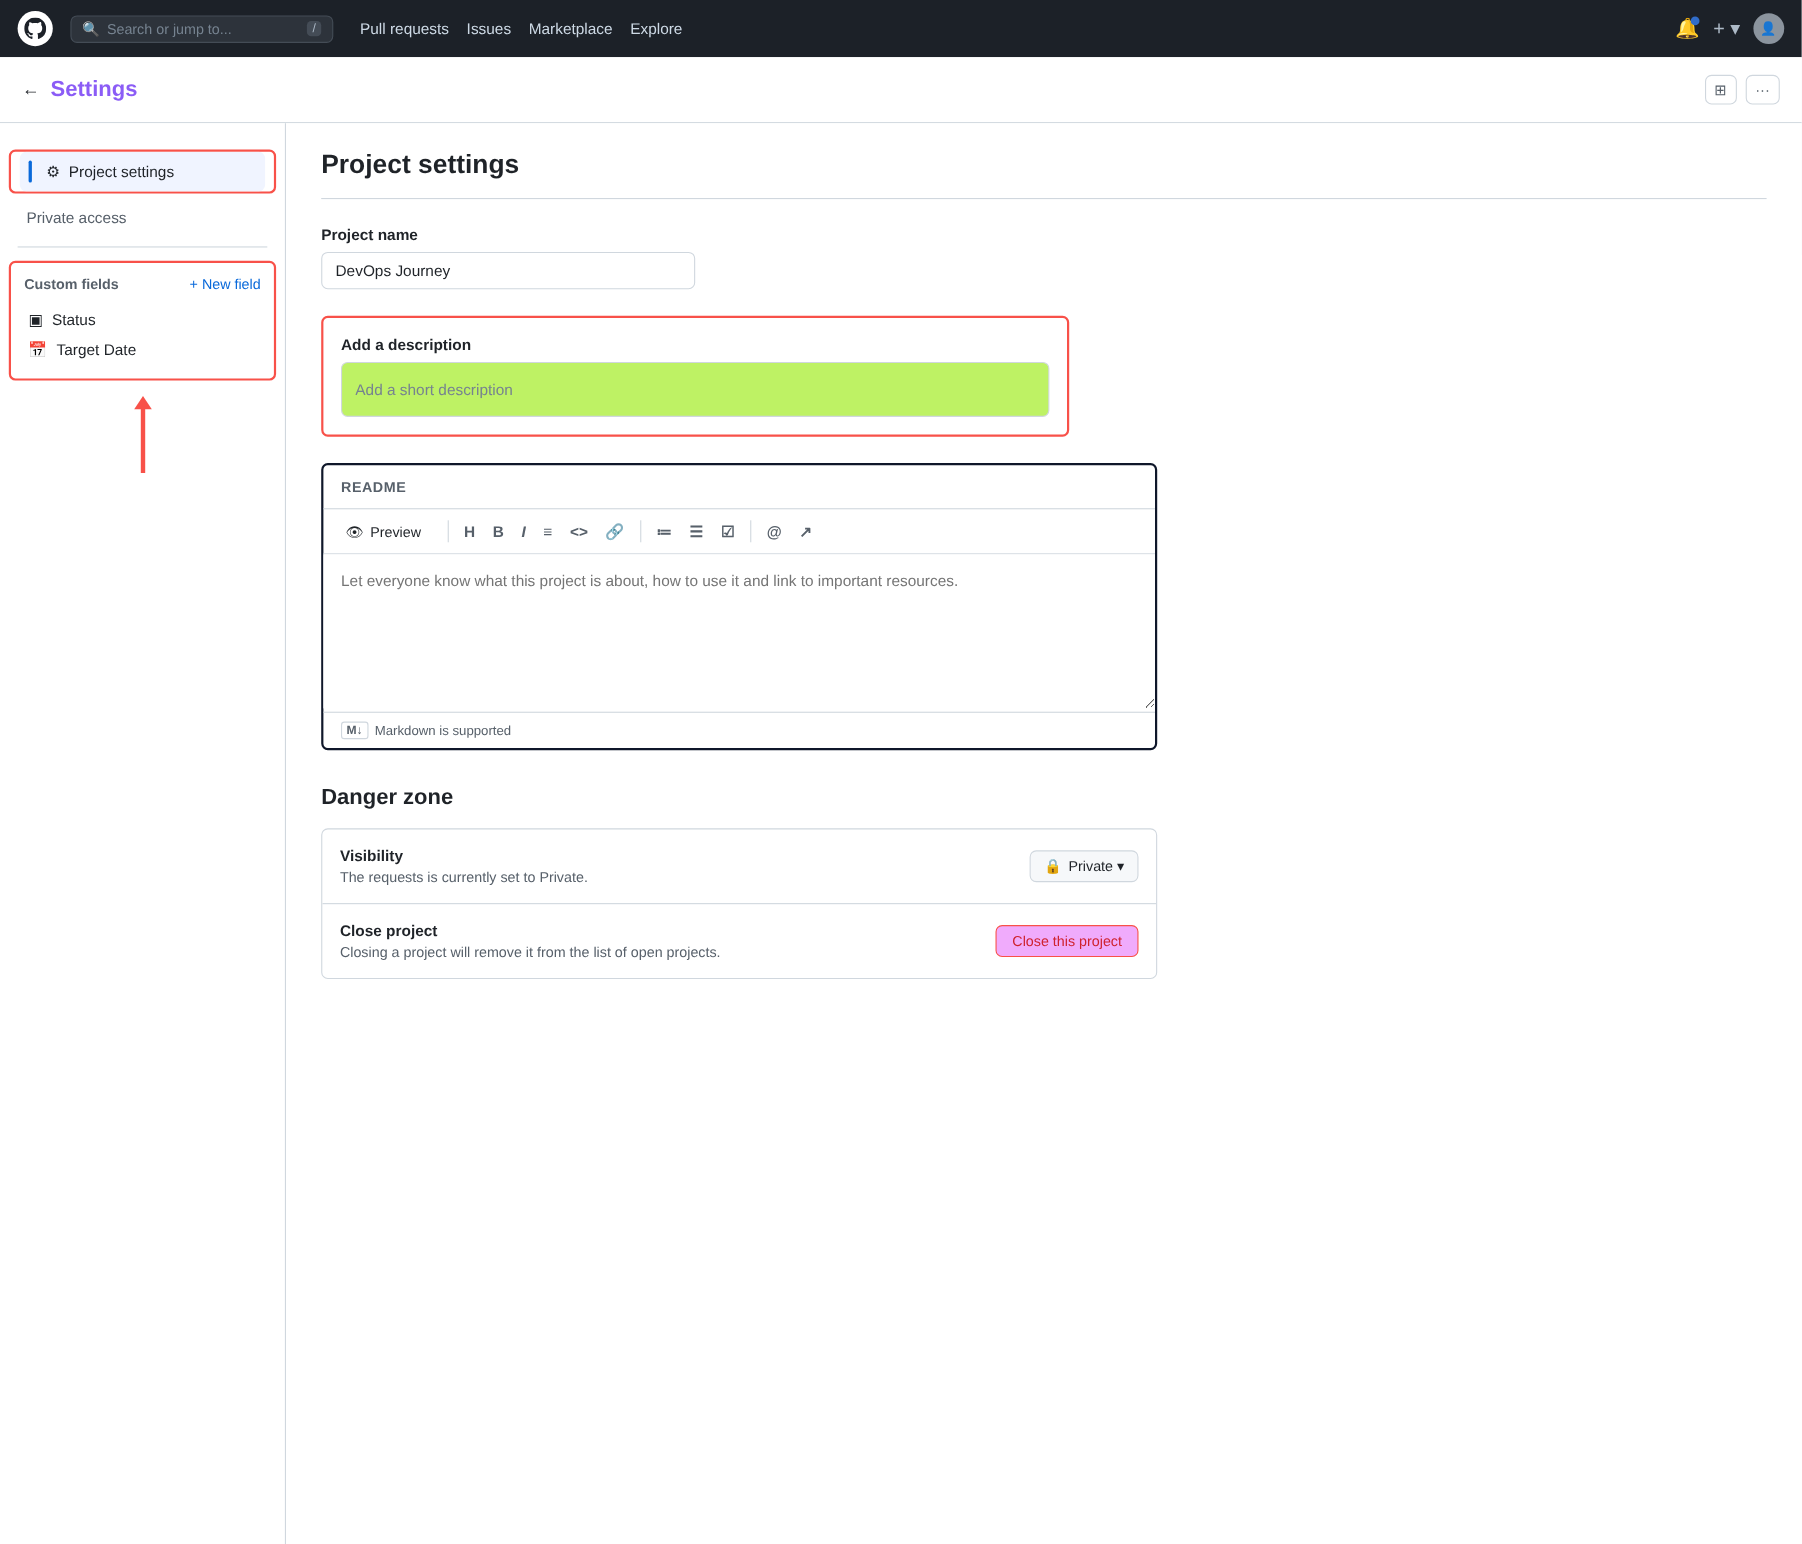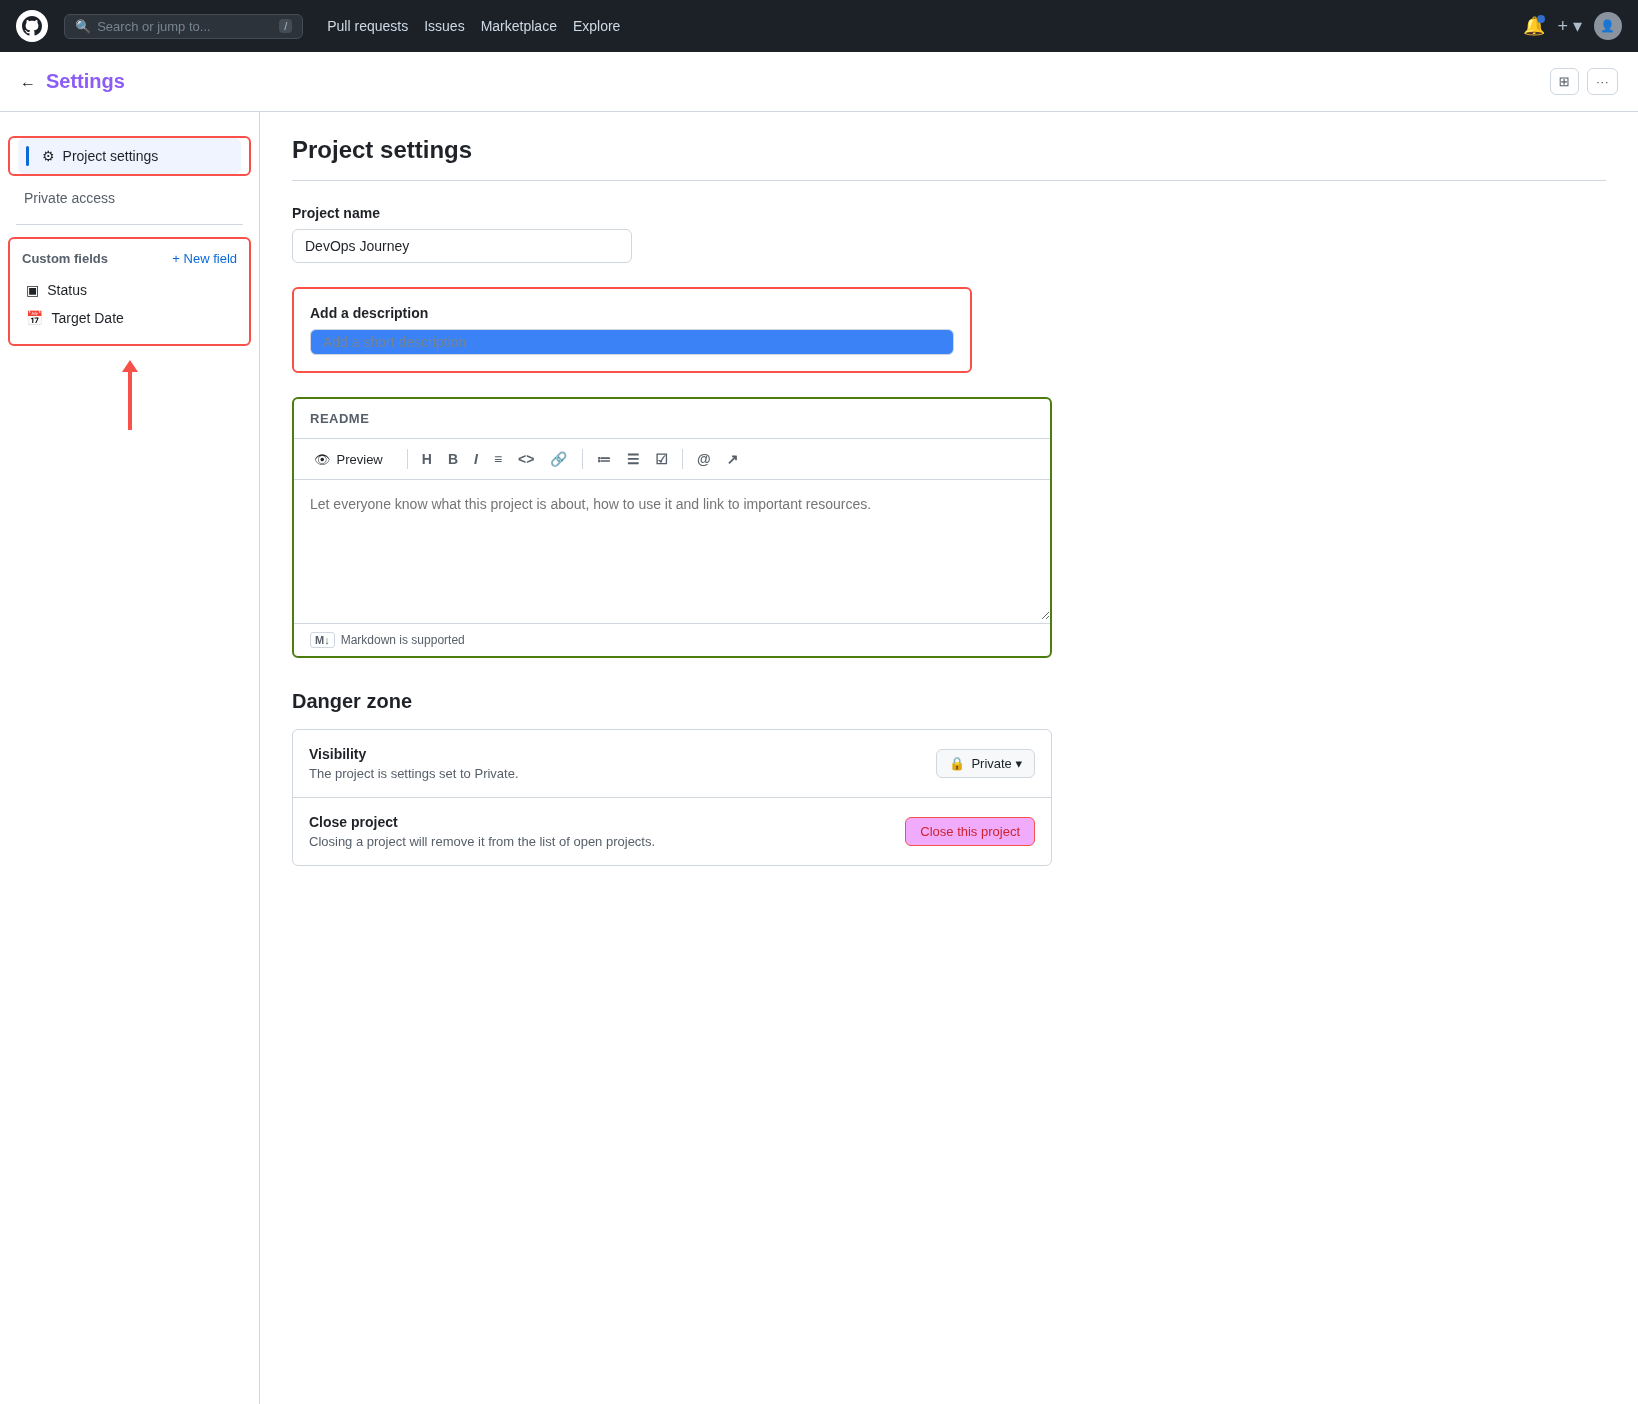--- a/index.html
+++ b/index.html
@@ -250,33 +250,33 @@
       margin-bottom: 24px;
       max-width: 680px;
     }
     .description-label {
       font-size: 14px;
       font-weight: 600;
       margin-bottom: 8px;
     }
     .description-input {
       width: 100%;
-      padding: 4px 12px;
+      padding: 16px 12px;
       border: 1px solid #d0d7de;
       border-radius: 6px;
       font-size: 14px;
       color: #1f2328;
-      background: #3b82f6;
+      background: #bef264;
       outline: none;
     }
     .description-input::placeholder { color: #768390; }
 
     
     .readme-section {
-      border: 2px solid #4d7c0f;
+      border: 2px solid #0f172a;
       border-radius: 6px;
       margin-bottom: 32px;
       max-width: 760px;
     }
     .readme-header {
       padding: 12px 16px;
       border-bottom: 1px solid #d0d7de;
       font-size: 13px;
       font-weight: 600;
       letter-spacing: 0.5px;
@@ -509,21 +509,21 @@
       </div>
     </div>
 
     <div>
       <h2 class="danger-zone-title">Danger zone</h2>
       <div class="danger-zone-box">
 
         <div class="danger-zone-row">
           <div class="danger-zone-info">
             <div class="danger-zone-row-title">Visibility</div>
-            <div class="danger-zone-row-desc">The project is settings set to Private.</div>
+            <div class="danger-zone-row-desc">The requests is currently set to Private.</div>
           </div>
           <button class="visibility-btn">
             <span>🔒</span>
             <span>Private ▾</span>
           </button>
         </div>
 
         <div class="danger-zone-row">
           <div class="danger-zone-info">
             <div class="danger-zone-row-title">Close project</div>

